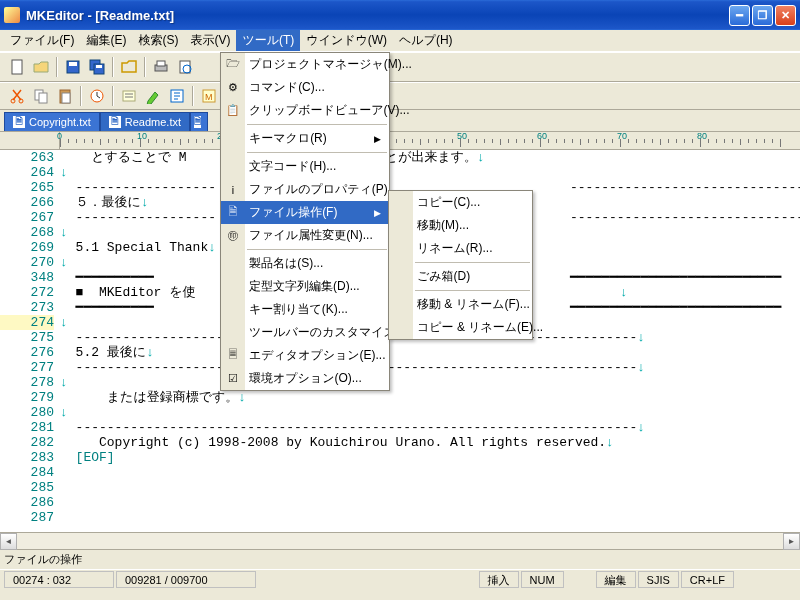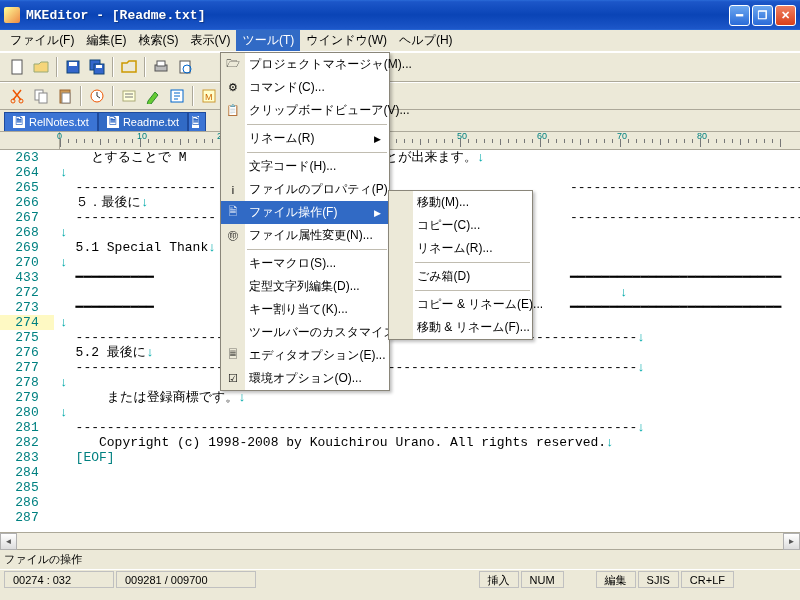--- a/index.html
+++ b/index.html
@@ -1,19 +1,19 @@
 <!DOCTYPE html>
 <html><head>
 <meta charset="utf-8">
 <style>
 * { margin:0; padding:0; box-sizing:border-box; }
 body { font-family:"MS UI Gothic","MS PGothic",sans-serif; font-size:12px; background:#ece9d8; width:800px; height:600px; overflow:hidden; position:relative; }
 .titlebar { background:linear-gradient(to bottom,#2a6bd8 0%,#1c56c8 6%,#0a44b6 50%,#1c56c8 95%,#2a6bd8 100%); height:30px; display:flex; align-items:center; padding:0 4px; color:#fff; font-weight:bold; font-size:13px; }
 .titlebar .icon { width:16px; height:16px; background:linear-gradient(135deg,#ff9,#e84); margin-right:4px; border-radius:2px; }
-.titlebar .title { flex:1; padding-left:2px; text-shadow:1px 1px 1px rgba(0,0,0,.3);font-family:Liberation Mono, monospace; }
+.titlebar .title { flex:1; padding-left:2px; text-shadow:1px 1px 1px rgba(0,0,0,.3); }
 .winbtns { display:flex; gap:2px; }
 .winbtn { width:21px; height:21px; border-radius:3px; border:1px solid #fff; display:flex; align-items:center; justify-content:center; color:#fff; font-weight:bold; font-family:Arial; font-size:11px; cursor:pointer; }
 .winbtn.min,.winbtn.max { background:linear-gradient(to bottom,#6ca8f0,#2a6bd8); }
 .winbtn.close { background:linear-gradient(to bottom,#f08262,#d8401b); }
 .menubar { background:#ece9d8; display:flex; padding:2px 4px; border-bottom:1px solid #fff; font-size:12px; height:22px; align-items:center; }
 .menubar .menu-item { padding:2px 6px; cursor:pointer; }
 .menubar .menu-item.open { background:#316ac5; color:#fff; }
 .toolbar { background:#ece9d8; padding:3px 6px; display:flex; gap:2px; align-items:center; height:30px; border-bottom:1px solid #aca899; border-top:1px solid #fff; }
 .toolbar.second { height:28px; }
 .tbtn { width:22px; height:22px; display:flex; align-items:center; justify-content:center; border:1px solid transparent; cursor:pointer; }
@@ -21,21 +21,21 @@
 .tabs { background:#ece9d8; display:flex; padding:2px 4px 0 4px; gap:0; border-bottom:1px solid #aca899; height:22px; }
 .tab { display:flex; align-items:center; padding:2px 8px; background:#316ac5; color:#fff; border:1px solid #1e4a9c; border-bottom:none; margin-right:0; font-size:11px; cursor:pointer; }
 .tab.inactive { background:#3b74d4; }
 .tab .tabicon { width:12px; height:12px; background:#fff; margin-right:4px; display:inline-flex; align-items:center; justify-content:center; color:#316ac5; font-size:9px; font-weight:bold; }
 .ruler { height:18px; background:#ece9d8; border-bottom:1px solid #aca899; position:relative; font-size:9px; color:#555; overflow:hidden; }
 .ruler .gutter { width:60px; float:left; height:100%; border-right:1px solid #aca899; }
 .ruler .ticks { margin-left:60px; position:relative; height:100%; }
 .ruler .tick { position:absolute; top:7px; width:1px; height:4px; background:#777; }
 .ruler .ticklab { position:absolute; top:-1px; font-size:9px; color:teal; }
 .editor { display:block; background:#fff; height:382px; overflow:hidden; position:relative; font-family:"MS Gothic","Courier New",monospace; font-size:13px; }
-.linegutter { width:60px; background:#fff; color:teal; text-align:center; padding-right:6px; float:left; }
+.linegutter { width:60px; background:#fff; color:teal; text-align:right; padding-right:6px; float:left; }
 .linegutter .ln { height:15px; line-height:15px; }
 .linegutter .ln.current { background:#fef9c3; position:relative; }
 .content { margin-left:60px; color:#000; position:relative; }
 .content .line { height:15px; line-height:15px; white-space:pre; }
 .content .ret { color:#0aa; }
 .content .eof { color:teal; }
 .content .dash { letter-spacing:0; }
 .dropdown { position:absolute; background:#fff; border:1px solid #8a867a; box-shadow:2px 2px 3px rgba(0,0,0,.25); font-size:12px; z-index:100; }
 .dropdown .iconcol { position:absolute; left:0; top:0; bottom:0; width:24px; background:#ece9d8; }
 .dropdown .ditem { position:relative; padding:3px 24px 3px 28px; cursor:pointer; white-space:nowrap; display:flex; align-items:center; }
@@ -173,21 +173,21 @@
       <svg width="16" height="16">
         <rect x="2" y="2" width="12" height="12" fill="#ffc" stroke="#c93"></rect>
         <text x="4" y="12" font-size="9" fill="#c60">M</text>
       </svg>
     </div>
 </div>
 
 <div class="tabs">
   <div class="tab inactive">
       <span class="tabicon">🗎</span>
-      <span>RelNotes.txt</span>
+      <span>Copyright.txt</span>
     </div>
   <div class="tab">
       <span class="tabicon">🗎</span>
       <span>Readme.txt</span>
     </div>
   <div class="tab inactive" style="width:18px;padding:2px 3px">
       <span class="tabicon">🗎</span>
     </div>
 </div>
 
@@ -300,21 +300,21 @@
 <div class="editor">
   <div class="linegutter" id="linegutter">
       <div class="ln">263</div>
       <div class="ln">264</div>
       <div class="ln">265</div>
       <div class="ln">266</div>
       <div class="ln">267</div>
       <div class="ln">268</div>
       <div class="ln">269</div>
       <div class="ln">270</div>
-      <div class="ln">433</div>
+      <div class="ln">348</div>
       <div class="ln">272</div>
       <div class="ln">273</div>
       <div class="ln current">274</div>
       <div class="ln">275</div>
       <div class="ln">276</div>
       <div class="ln">277</div>
       <div class="ln">278</div>
       <div class="ln">279</div>
       <div class="ln">280</div>
       <div class="ln">281</div>
@@ -328,21 +328,21 @@
   <div class="content">
     <div class="line"><span>    とすることで M                      くことが出来ます。</span><span class="ret">↓</span></div>
     <div class="line"><span class="ret">↓</span></div>
     <div class="line"><span>  ------------------</span><span style="color:#000;position:absolute;left:510px" class="dash">------------------------------------------------------</span></div>
     <div class="line"><span>  ５．最後に</span><span class="ret">↓</span></div>
     <div class="line"><span>  ------------------</span><span style="color:#000;position:absolute;left:510px" class="dash">------------------------------------------------------</span></div>
     <div class="line"><span class="ret">↓</span></div>
     <div class="line"><span>  5.1 Special Thank</span><span class="ret">↓</span></div>
     <div class="line"><span class="ret">↓</span></div>
     <div class="line"><span>  ━━━━━━━━━━</span><span style="position:absolute;left:510px">━━━━━━━━━━━━━━━━━━━━━━━━━━━</span></div>
-    <div class="line"><span class="ret" style="position:absolute;left:560px">↓</span></div>
+    <div class="line"><span>  ■  MKEditor を使</span><span class="ret" style="position:absolute;left:560px">↓</span></div>
     <div class="line"><span>  ━━━━━━━━━━</span><span style="position:absolute;left:510px">━━━━━━━━━━━━━━━━━━━━━━━━━━━</span></div>
     <div class="line"><span class="ret">↓</span></div>
     <div class="line"><span>  ------------------------------------------------------------------------</span><span class="ret">↓</span></div>
     <div class="line"><span>  5.2 最後に</span><span class="ret">↓</span></div>
     <div class="line"><span>  ------------------------------------------------------------------------</span><span class="ret">↓</span></div>
     <div class="line"><span class="ret">↓</span></div>
     <div class="line"><span>      または登録商標です。</span><span class="ret">↓</span></div>
     <div class="line"><span class="ret">↓</span></div>
     <div class="line"><span>  ------------------------------------------------------------------------</span><span class="ret">↓</span></div>
     <div class="line"><span>     Copyright (c) 1998-2008 by Kouichirou Urano. All rights reserved.</span><span class="ret">↓</span></div>
@@ -382,21 +382,21 @@
   <div class="ditem">
       <span class="dicon">⚙</span>
       <span>コマンド(C)...</span>
     </div>
   <div class="ditem">
       <span class="dicon">📋</span>
       <span>クリップボードビューア(V)...</span>
     </div>
   <div class="dsep"></div>
   <div class="ditem">
-      <span>リネーム(R)</span>
+      <span>キーマクロ(R)</span>
       <span class="arrow">▶</span>
     </div>
   <div class="dsep"></div>
   <div class="ditem">
       <span>文字コード(H)...</span>
     </div>
   <div class="ditem">
       <span class="dicon">ℹ</span>
       <span>ファイルのプロパティ(P)...</span>
     </div>
@@ -404,21 +404,21 @@
       <span class="dicon" style="color:#fff">🗎</span>
       <span>ファイル操作(F)</span>
       <span class="arrow">▶</span>
     </div>
   <div class="ditem">
       <span class="dicon">㊞</span>
       <span>ファイル属性変更(N)...</span>
     </div>
   <div class="dsep"></div>
   <div class="ditem">
-      <span>キーマクロ(S)...</span>
+      <span>製品名は(S)...</span>
     </div>
   <div class="ditem">
       <span>定型文字列編集(D)...</span>
     </div>
   <div class="ditem">
       <span>キー割り当て(K)...</span>
     </div>
   <div class="ditem">
       <span>ツールバーのカスタマイズ(T)...</span>
     </div>
@@ -428,32 +428,32 @@
     </div>
   <div class="ditem">
       <span class="dicon">☑</span>
       <span>環境オプション(O)...</span>
     </div>
 </div>
 
 <div class="dropdown" style="left:388px; top:190px; width:145px;">
   <div class="iconcol"></div>
   <div class="ditem">
+      <span>コピー(C)...</span>
+    </div>
+  <div class="ditem">
       <span>移動(M)...</span>
     </div>
   <div class="ditem">
-      <span>コピー(C)...</span>
-    </div>
-  <div class="ditem">
       <span>リネーム(R)...</span>
     </div>
   <div class="dsep"></div>
   <div class="ditem">
       <span>ごみ箱(D)</span>
     </div>
   <div class="dsep"></div>
   <div class="ditem">
+      <span>移動 &amp; リネーム(F)...</span>
+    </div>
+  <div class="ditem">
       <span>コピー &amp; リネーム(E)...</span>
     </div>
-  <div class="ditem">
-      <span>移動 &amp; リネーム(F)...</span>
-    </div>
 </div>
 
 </body></html>

